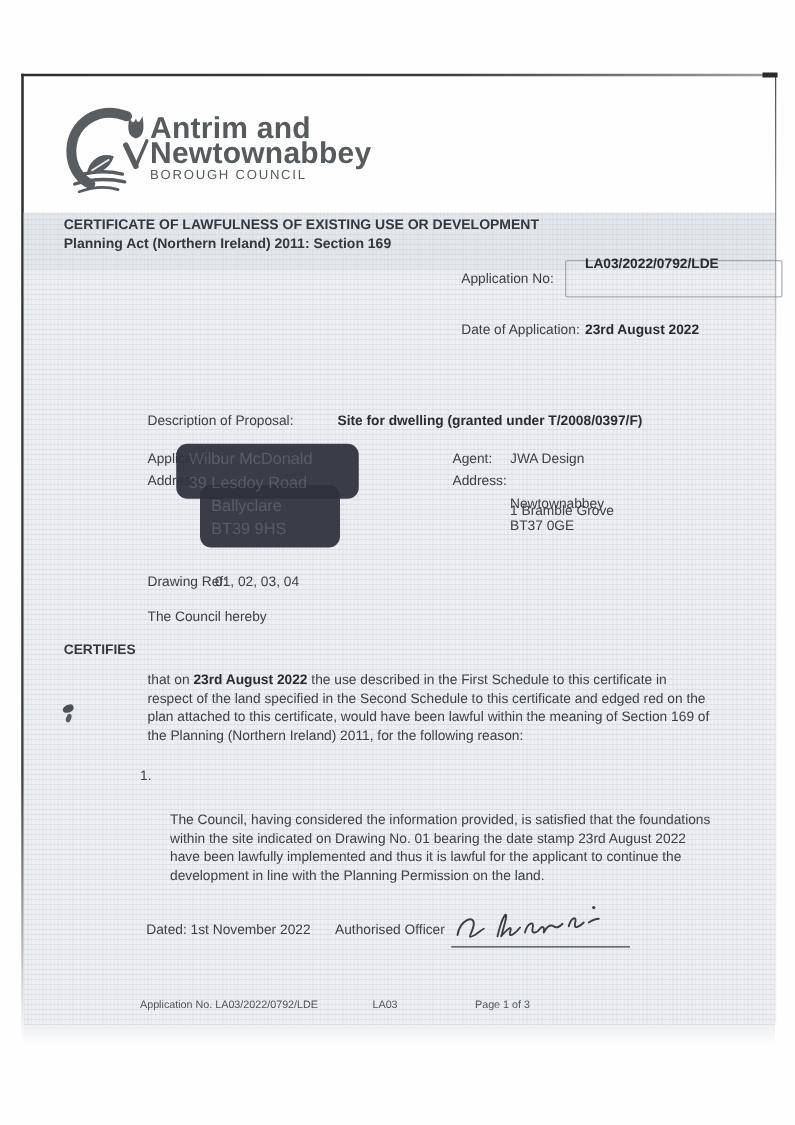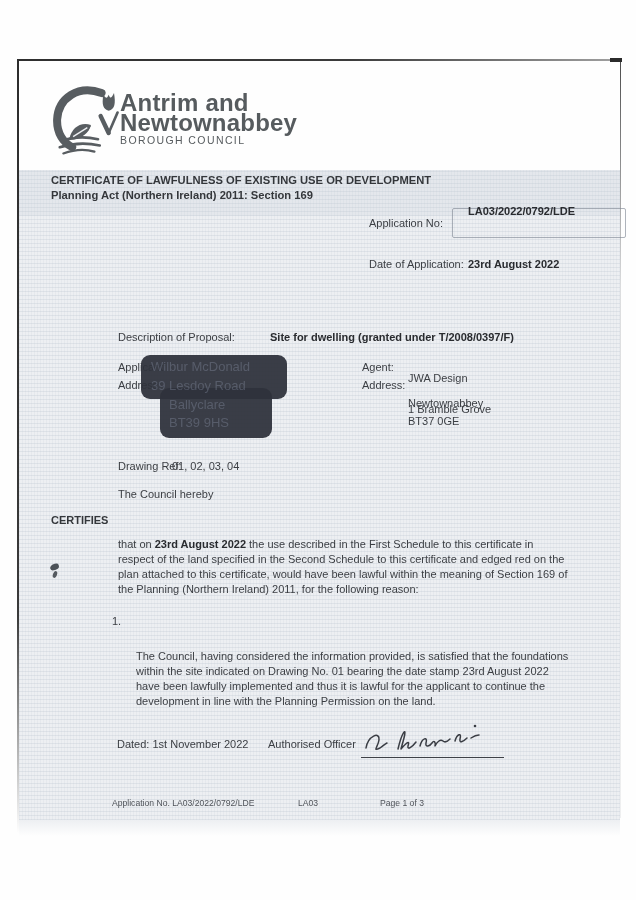--- a/index.html
+++ b/index.html
@@ -125,21 +125,21 @@
   <div class="redaction">
     <div class="red-a"></div>
     <div class="red-b"></div>
     <div class="red-line" style="left:10px; top:4px;">Wilbur McDonald</div>
     <div class="red-line" style="left:10px; top:23px;">39 Lesdoy Road</div>
     <div class="red-line" style="left:28px; top:42px;">Ballyclare</div>
     <div class="red-line" style="left:28px; top:60px;">BT39 9HS</div>
   </div>
 
   <div class="t" style="left:362px; top:360px;">Agent:</div>
-  <div class="t" style="left:408px; top:371px;">JWA Design</div>
+  <div class="t" style="left:408px; top:360px;">JWA Design</div>
   <div class="t" style="left:362px; top:378px;">Address:</div>
   <div class="t" style="left:408px; top:378px;margin-top:24px;">1 Bramble Grove</div>
   <div class="t" style="left:408px; top:396px;">Newtownabbey</div>
   <div class="t" style="left:408px; top:414px;">BT37 0GE</div>
 
   <div class="t" style="left:118px; top:459px;">Drawing Ref:</div>
   <div class="t" style="left:172px; top:459px;">01, 02, 03, 04</div>
 
   <div class="t" style="left:118px; top:487px;">The Council hereby</div>
 

